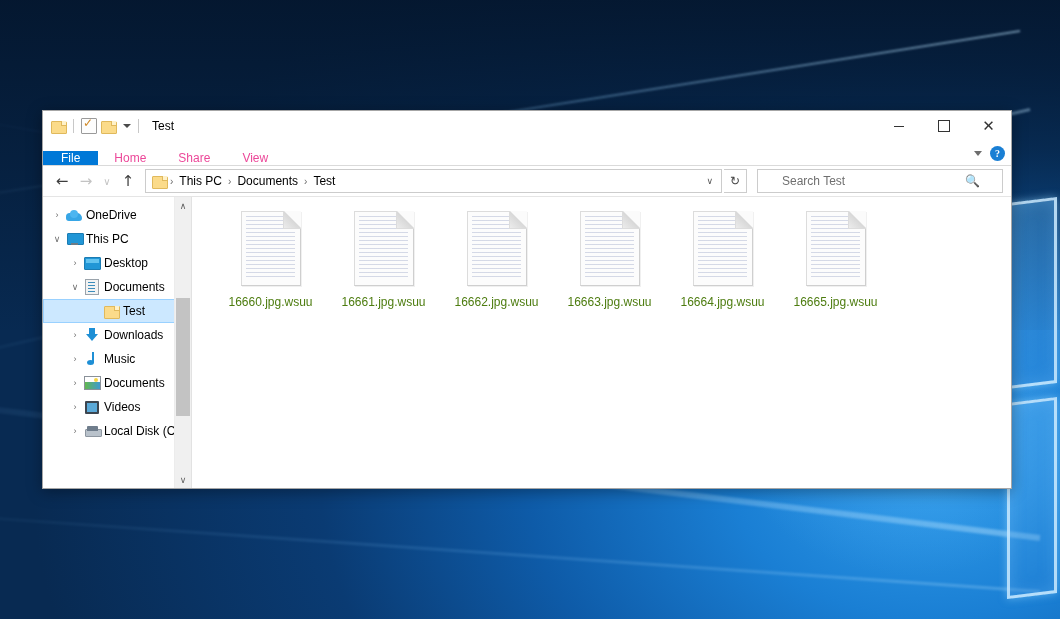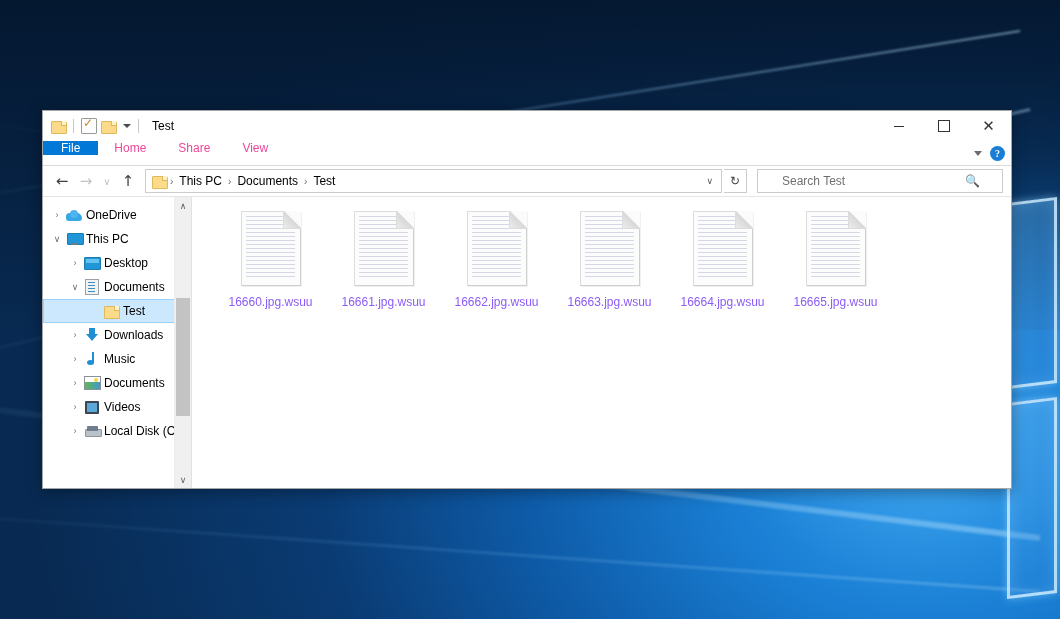--- a/index.html
+++ b/index.html
@@ -102,21 +102,21 @@
     width: 45px; height: 30px; display:flex; align-items:center; justify-content:center;
     color:#333;
   }
   .gm-min { width:10px; height:1px; background:#333; }
   .gm-max { width:10px; height:10px; border:1px solid #333; }
   .gm-close { font-size:15px; line-height:1; font-family:"DejaVu Sans", sans-serif; }
 
   
   .ribbonbar {
     height: 24px; min-height:24px;
-    display:flex; align-items:flex-start;
+    display:flex; align-items:flex-end;
     background:#ffffff;
     border-bottom:1px solid #dadada;
     position:relative;
   }
   .tab {
     padding: 0 16px; display:flex; align-items:center;
     font-size:12px; color:#ec4899;
   }
   .tab.file { background:#0078d7; color:#fff; padding:0 18px; }
   .ribbon-right { position:absolute; right:6px; top:0; height:24px; display:flex; align-items:center; gap:8px; }
@@ -275,21 +275,21 @@
     position:absolute; right:-1px; top:-1px;
     width: 17px; height:17px;
     background: linear-gradient(225deg, #ffffff 0%, #ffffff 46%, #d7d7d7 50%, #ececec 100%);
     border-left:1px solid #dcdcdc; border-bottom:1px solid #dcdcdc;
   }
   .doc-fold::after{
     content:""; position:absolute; left:0; top:0; width:0;height:0;
     border-top:17px solid #fbfbfb; border-left:17px solid transparent;
   }
   .filename {
-    margin-top: 9px; font-size: 12px; color:#8b5cf6; text-align:right;
+    margin-top: 9px; font-size: 12px; color:#4d7c0f; text-align:right;
     white-space:nowrap;
   }
 
   
   .statusbar {
     height: 24px; min-height:24px;
     border-top:1px solid #e2e2e2;
     background:#f7f7f7;
     display:flex; align-items:center;
     padding: 0 6px 0 10px;

